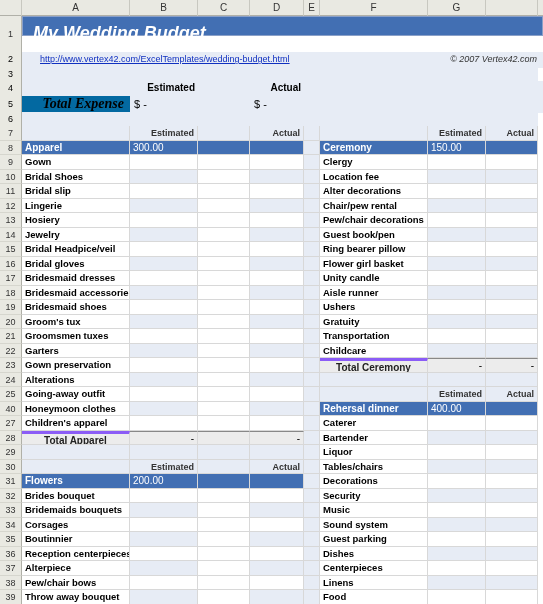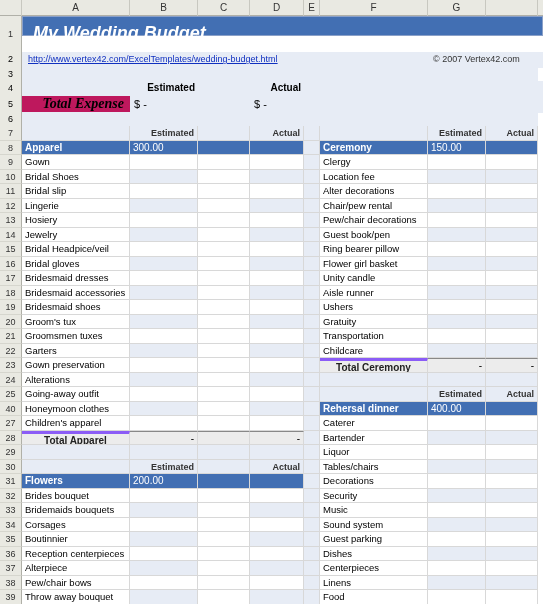--- a/index.html
+++ b/index.html
@@ -87,40 +87,40 @@
     line-height:36px;
     color:#333;
   }
   .linkrow {
     display: grid;
     grid-template-columns: 22px 300px 1fr 110px;
     height: 14.5px;
     background: #e7ecf5;
   }
   .linkrow .rh { background:#e9e9e2; border-right:1px solid #b0b0a8; border-bottom:1px solid #d6d6ce; text-align:center; font-size:9px; line-height:14.5px;}
-  .linkrow .lk { color:#1030c0; text-decoration: underline; font-size:9px; padding-left:6px; line-height:14.5px; cursor:pointer;}
-  .linkrow .cr { font-size:9px; color:#333; padding-right:6px; line-height:14.5px;}
+  .linkrow .lk { color:#1030c0; text-decoration: underline; font-size:9px; padding-left:18px; line-height:14.5px; cursor:pointer;}
+  .linkrow .cr { text-align:right; font-size:9px; color:#333; padding-right:6px; line-height:14.5px;font-style:italic;}
 
   .row3 { display:grid; grid-template-columns: 22px 516px; height:14.5px;}
   .row3 .rh { background:#e9e9e2; border-right:1px solid #b0b0a8; border-bottom:1px solid #d6d6ce; text-align:center; font-size:9px; line-height:14.5px;}
   .row3 .bl { background:#e7ecf5;}
 
   .row4 { display:grid; grid-template-columns: 22px 108px 68px 52px 54px 300px; height:14.5px;}
   .row4 .rh { background:#e9e9e2; border-right:1px solid #b0b0a8; border-bottom:1px solid #d6d6ce; text-align:center; font-size:9px; line-height:14.5px;}
   .row4 .sh { background:#e7ecf5; text-align:right; font-weight:bold; font-size:10px; padding-right:3px; line-height:14.5px;}
   .row4 .bl { background:#e7ecf5;}
 
   .row5 { display:grid; grid-template-columns: 22px 108px 68px 52px 54px 300px; height:16px;}
   .row5 .rh { background:#e9e9e2; border-right:1px solid #b0b0a8; border-bottom:1px solid #d6d6ce; text-align:center; font-size:9px; line-height:16px;}
-  .row5 .tlab { background:#be185d; font-family:"Times New Roman",serif; font-style:italic; font-weight:bold; font-size:14px; text-align:right; padding-right:6px; line-height:16px;}
+  .row5 .tlab { background:#0369a1; font-family:"Times New Roman",serif; font-style:italic; font-weight:bold; font-size:14px; text-align:right; padding-right:6px; line-height:16px;}
   .row5 .tval { background:#e7ecf5; font-size:11px; line-height:16px; padding-left:4px;}
   .row5 .bl { background:#e7ecf5;}
   .fl { text-align:left; padding-left:3px;}
   .colE-blank { background:#e7ecf5; }
-  .tight { font-size:9.5px; }
+  .tight { font-size:9.5px;font-weight:bold; }
 </style>
 </head>
 <body>
 
 <div class="colheaders">
   <div></div>
   <div>A</div>
   <div>B</div>
   <div>C</div>
   <div>D</div>

